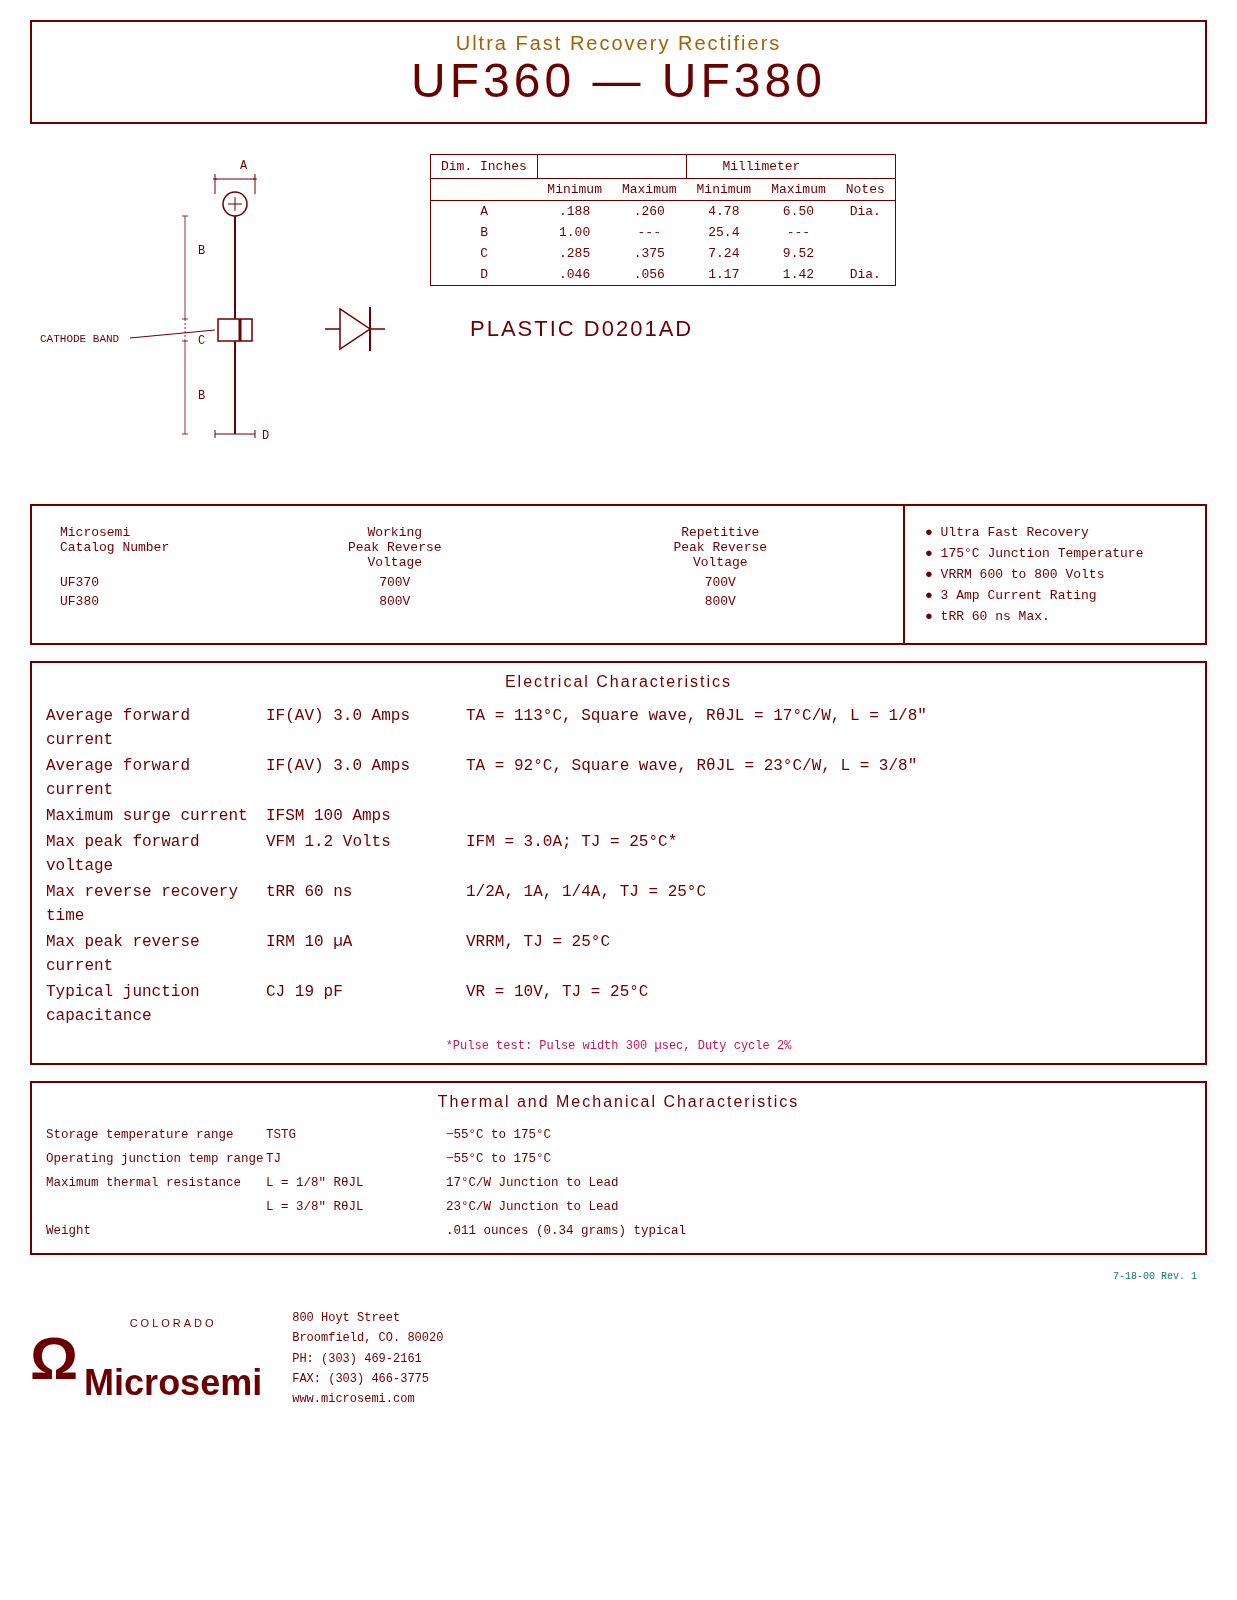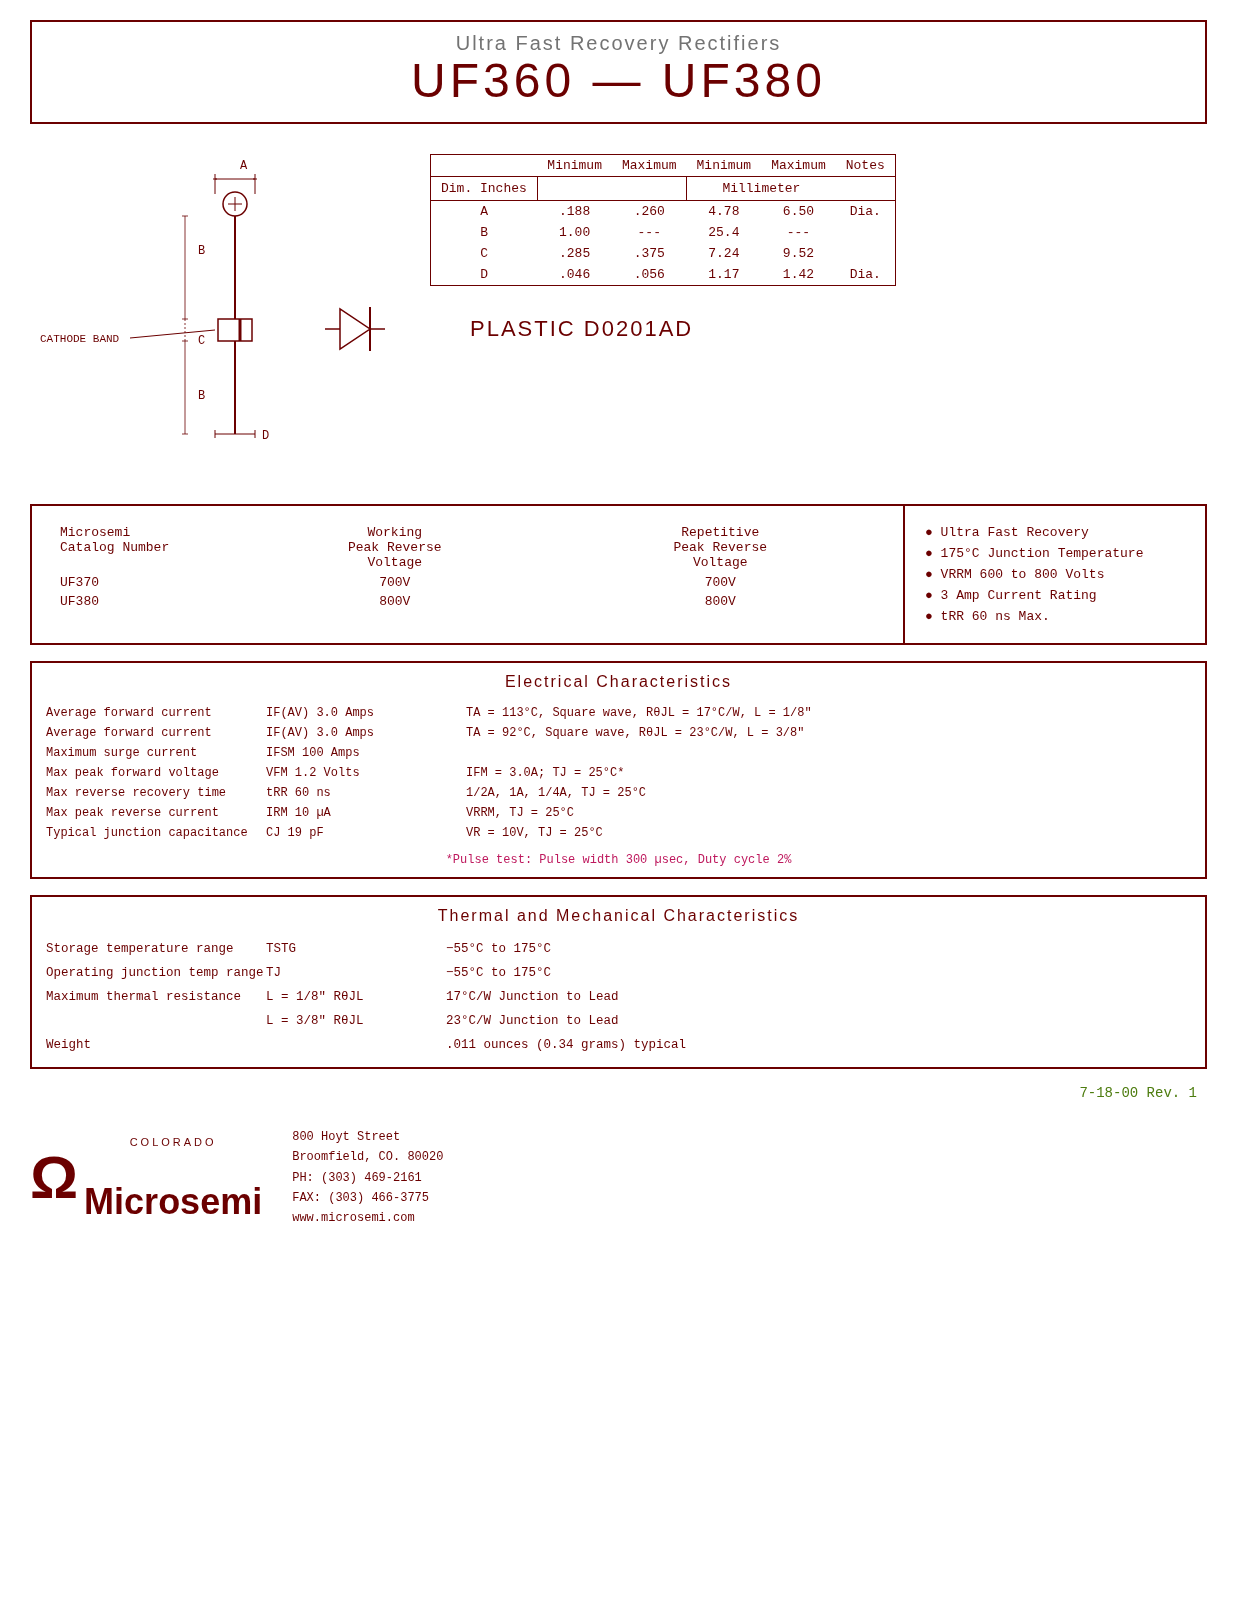--- a/index.html
+++ b/index.html
@@ -17,21 +17,21 @@
     .header-box {
       border: 2px solid #6b0000;
       text-align: center;
       padding: 10px 20px 14px;
       margin-bottom: 20px;
     }
     .header-title {
       font-family: Arial, sans-serif;
       font-size: 20px;
       letter-spacing: 2px;
-      color: #737373;
+      color: #a16207;
     }
     .header-part {
       font-family: Arial, sans-serif;
       font-size: 48px;
       font-weight: normal;
       letter-spacing: 4px;
       color: #6b0000;
       line-height: 1.1;
     }
 
@@ -138,21 +138,21 @@
       font-family: Arial, sans-serif;
       font-size: 16px;
       letter-spacing: 2px;
       color: #6b0000;
       margin-bottom: 12px;
     }
     .char-row {
       display: flex;
       align-items: flex-start;
       padding: 1px 0;
-      font-size: 12px;
+      font-size: 16px;
       color: #6b0000;
       line-height: 1.5;
     }
     .char-param {
       flex: 0 0 220px;
     }
     .char-symbol {
       flex: 0 0 200px;
     }
     .char-condition {
@@ -185,22 +185,22 @@
     }
 
     
     .footer-section {
       display: flex;
       justify-content: flex-end;
       margin-bottom: 16px;
       padding-right: 10px;
     }
     .rev-text {
-      font-size: 14px;
-      color: #4d7c0f;
+      font-size: 10px;
+      color: #0f766e;
     }
 
     .logo-section {
       display: flex;
       align-items: center;
       gap: 30px;
       padding-top: 10px;
     }
     .logo-area {
       display: flex;
@@ -304,33 +304,33 @@
       <line x1="152" y1="290" x2="158" y2="290" stroke="#6b0000" stroke-width="0.8"></line>
 
       <line x1="155" y1="175" x2="155" y2="197" stroke="#6b0000" stroke-width="0.8" stroke-dasharray="2,2"></line>
     </svg>
   </div>
 
   <div class="dim-table-area">
 
     <table class="dim-table" style="border: 1px solid #6b0000; min-width: 420px;">
       <thead>
+        <tr>
+          <td style="padding:4px 10px; border-bottom:1px solid #6b0000; border-right:1px solid #6b0000;">Dim.  Inches</td>
+          <td colspan="2" style="padding:4px 10px; border-bottom:1px solid #6b0000; border-right:1px solid #6b0000; text-align:center;"></td>
+          <td colspan="2" style="padding:4px 10px; border-bottom:1px solid #6b0000; text-align:center;">Millimeter</td>
+          <td style="padding:4px 10px; border-bottom:1px solid #6b0000;"></td>
+        </tr>
         <tr>
           <td style="padding:3px 10px; border-bottom:1px solid #6b0000;"></td>
           <td style="padding:3px 10px; border-bottom:1px solid #6b0000; text-align:center;">Minimum</td>
           <td style="padding:3px 10px; border-bottom:1px solid #6b0000; text-align:center;">Maximum</td>
           <td style="padding:3px 10px; border-bottom:1px solid #6b0000; text-align:center;">Minimum</td>
           <td style="padding:3px 10px; border-bottom:1px solid #6b0000; text-align:center;">Maximum</td>
           <td style="padding:3px 10px; border-bottom:1px solid #6b0000; text-align:center;">Notes</td>
-        </tr>
-        <tr>
-          <td style="padding:4px 10px; border-bottom:1px solid #6b0000; border-right:1px solid #6b0000;">Dim.  Inches</td>
-          <td colspan="2" style="padding:4px 10px; border-bottom:1px solid #6b0000; border-right:1px solid #6b0000; text-align:center;"></td>
-          <td colspan="2" style="padding:4px 10px; border-bottom:1px solid #6b0000; text-align:center;">Millimeter</td>
-          <td style="padding:4px 10px; border-bottom:1px solid #6b0000;"></td>
         </tr>
       </thead>
       <tbody id="dim-table-body">
       <tr>
     <td style="padding:3px 10px;">A</td>
     <td style="padding:3px 10px; text-align:center;">.188</td>
     <td style="padding:3px 10px; text-align:center;">.260</td>
     <td style="padding:3px 10px; text-align:center;">4.78</td>
     <td style="padding:3px 10px; text-align:center;">6.50</td>
     <td style="padding:3px 10px; text-align:center;">Dia.</td>

